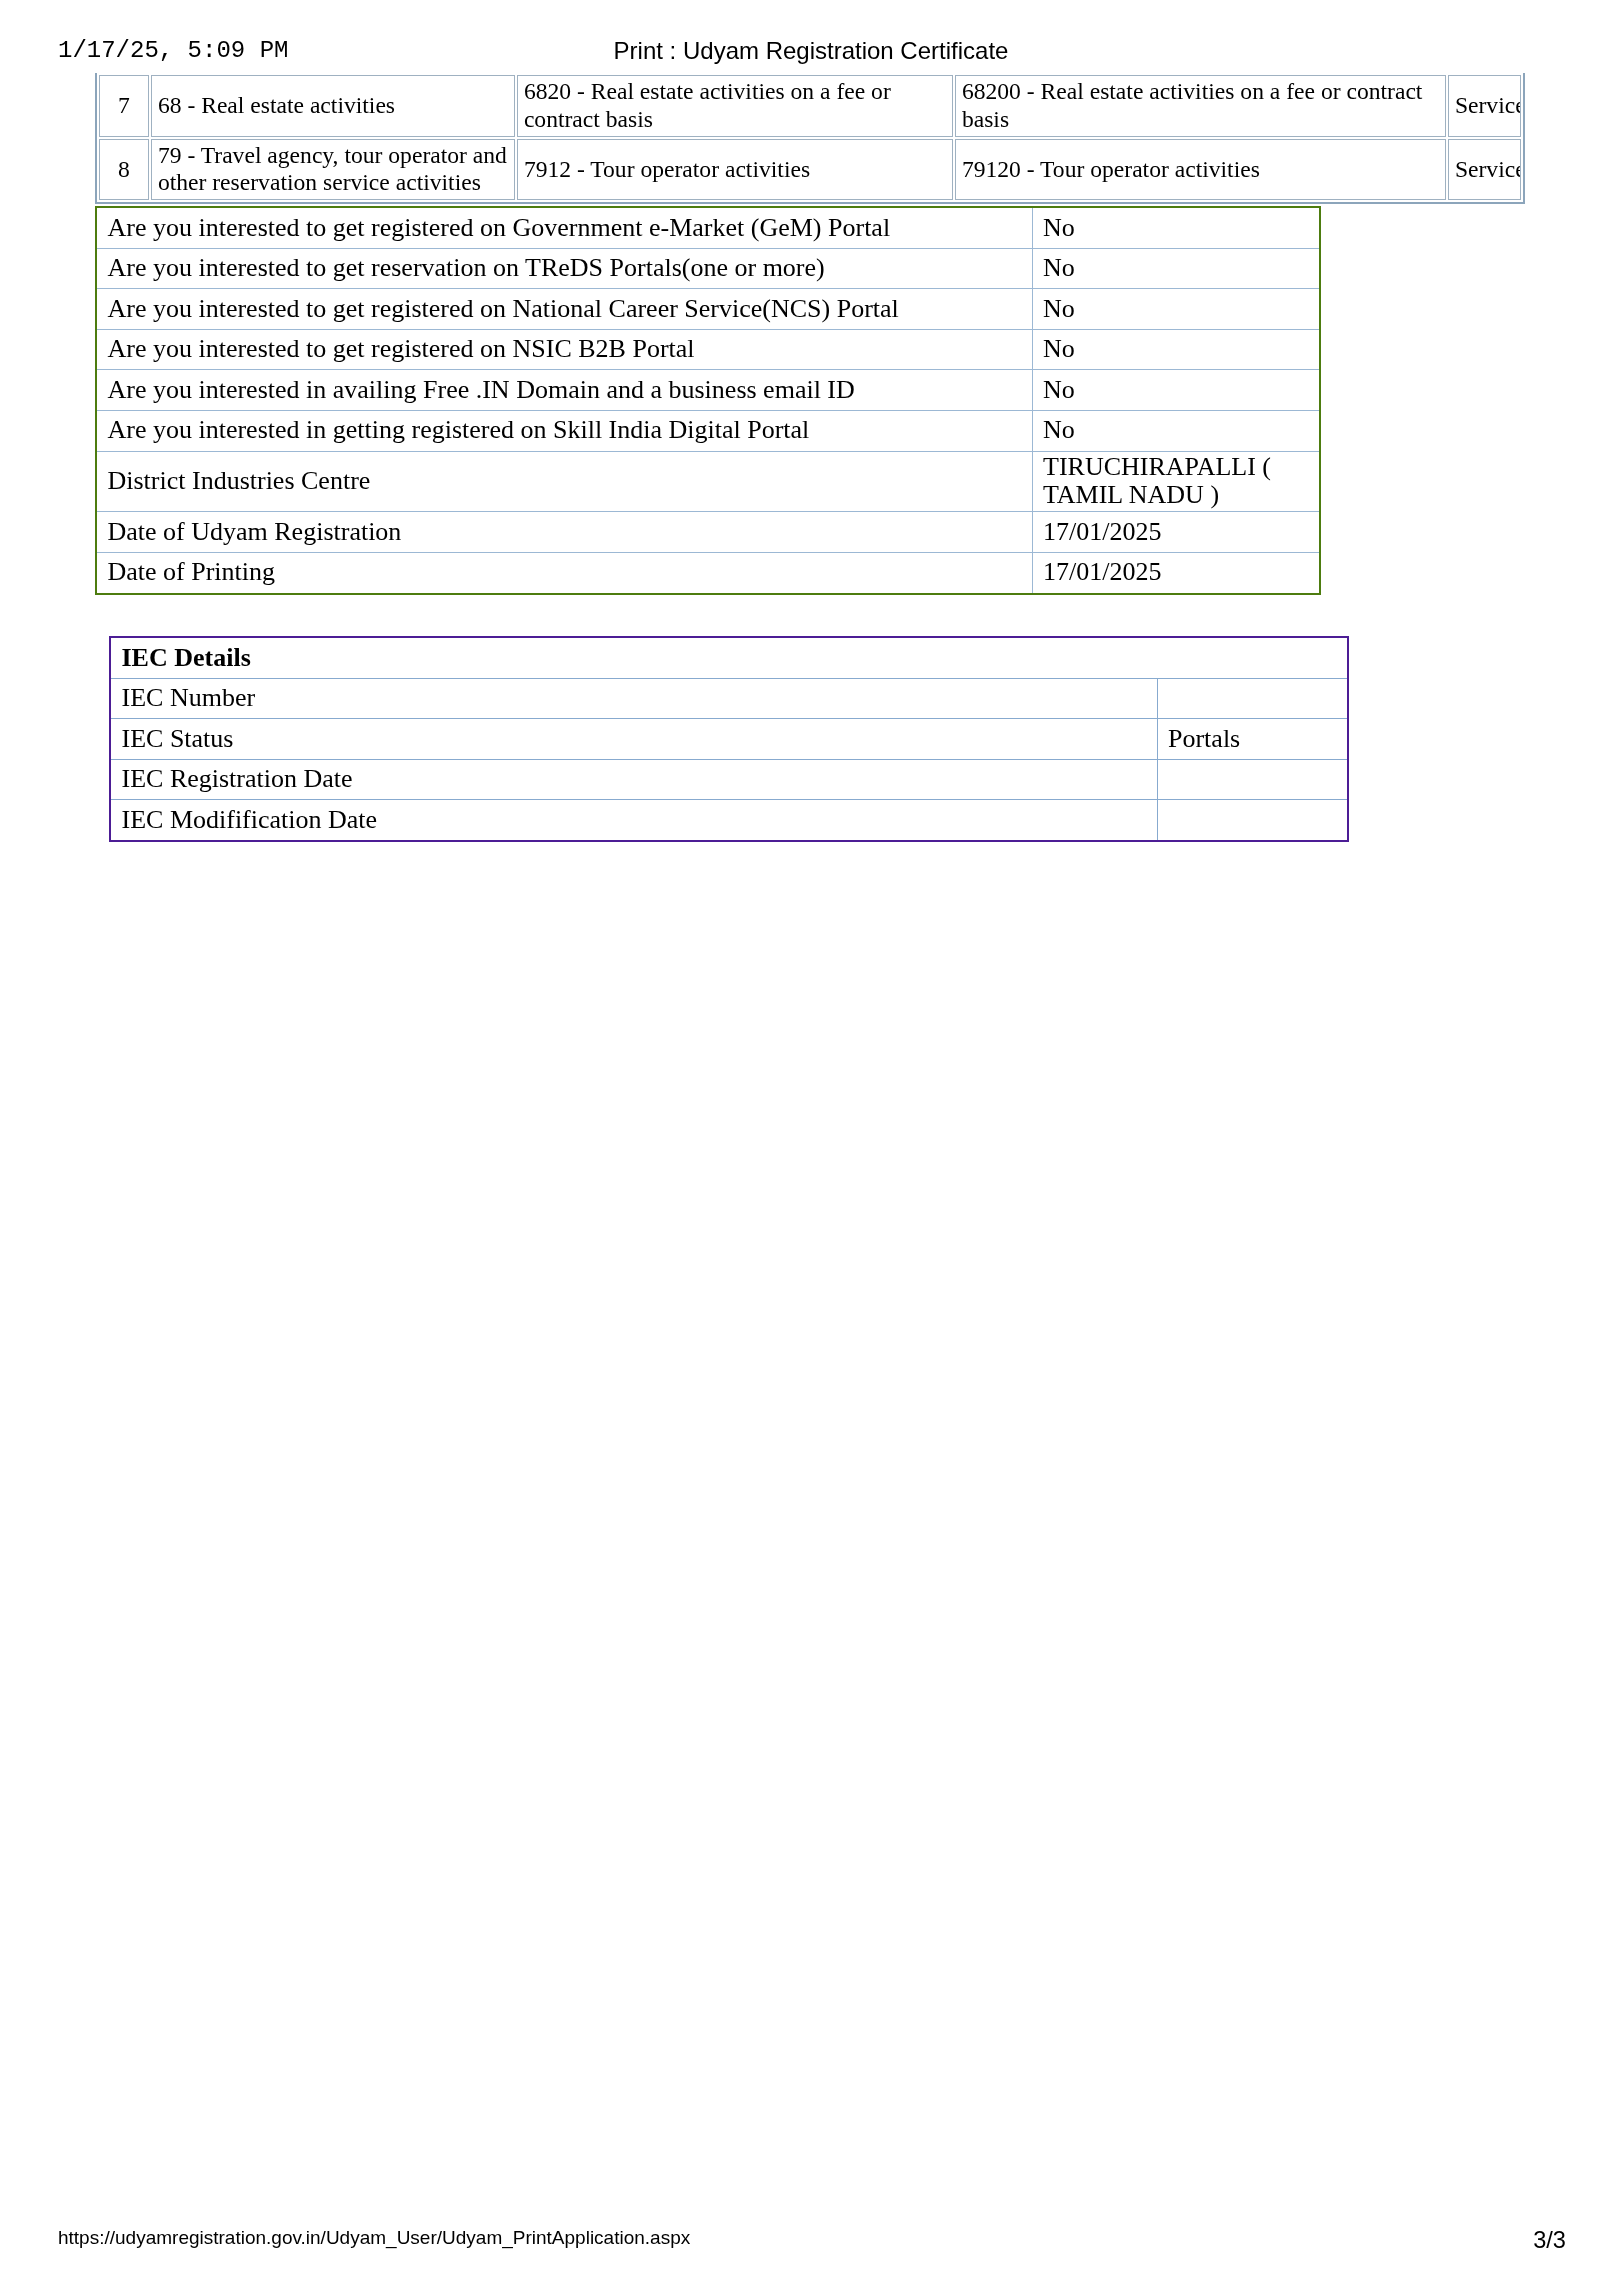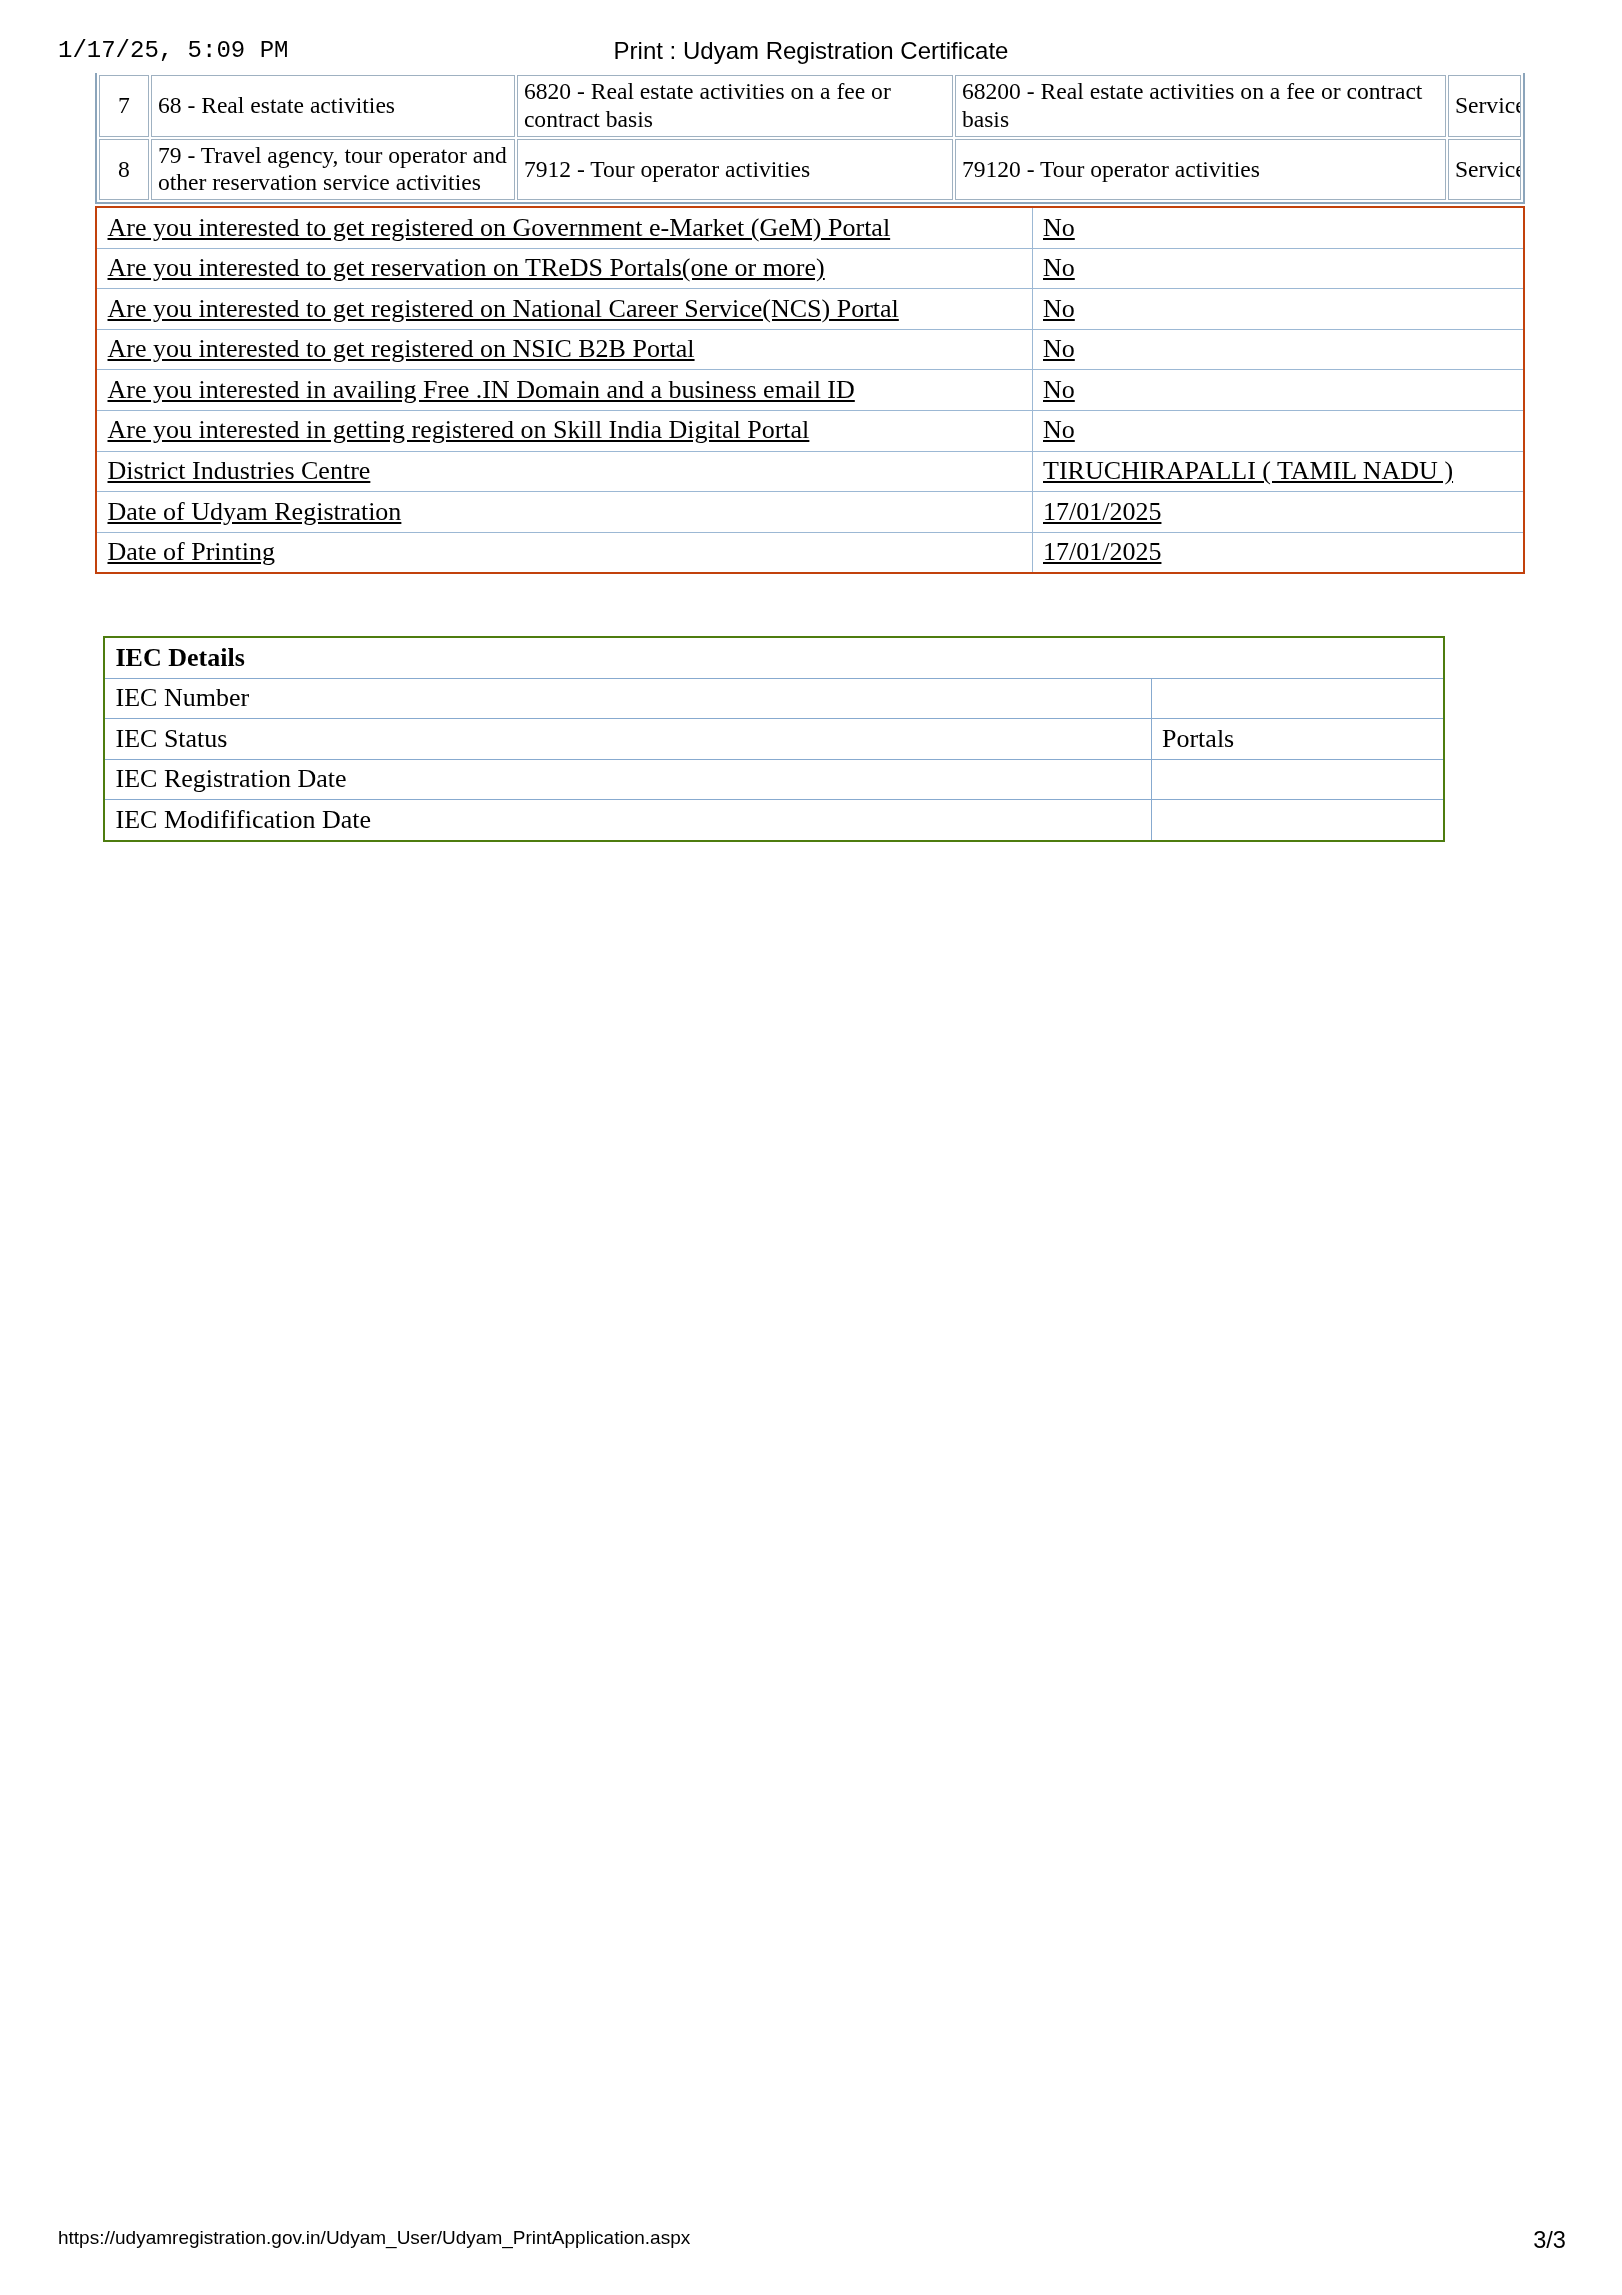--- a/index.html
+++ b/index.html
@@ -33,41 +33,40 @@
     background: #fff;
     font-size: 23.6px; line-height: 1.18;
     padding: 2px 5.9px;
     vertical-align: middle;
     overflow: hidden;
   }
   table.nic td.c-sno { text-align: center; height: 31px; }
 
   
   table.qtab {
-    position: absolute; left: 95px; top: 206px; width: 1430px;
+    position: absolute; left: 95px; top: 206px; width: 1226px;
     table-layout: fixed;
     border-collapse: collapse;
-    border: 2px solid #c2410c;
-    text-decoration: underline;
+    border: 2px solid #4d7c0f;
   }
   table.qtab td {
     border: 1.3px solid #9cb8d4;
     font-size: 26px; line-height: 1.1;
     padding: 1.3px 10.5px;
     height: 37px;
     vertical-align: middle;
     overflow: hidden;
   }
 
   
   table.iec {
-    position: absolute; left: 103px; top: 636px; width: 1342px;
+    position: absolute; left: 109px; top: 636px; width: 1240px;
     table-layout: fixed;
     border-collapse: collapse;
-    border: 2px solid #4d7c0f;
+    border: 2px solid #4c1d95;
   }
   table.iec td, table.iec th {
     border: 1.3px solid #87aacf;
     font-size: 26px; line-height: 1.1;
     padding: 1.3px 10.5px;
     height: 37px;
     vertical-align: middle;
     text-align: left;
     overflow: hidden;
   }

